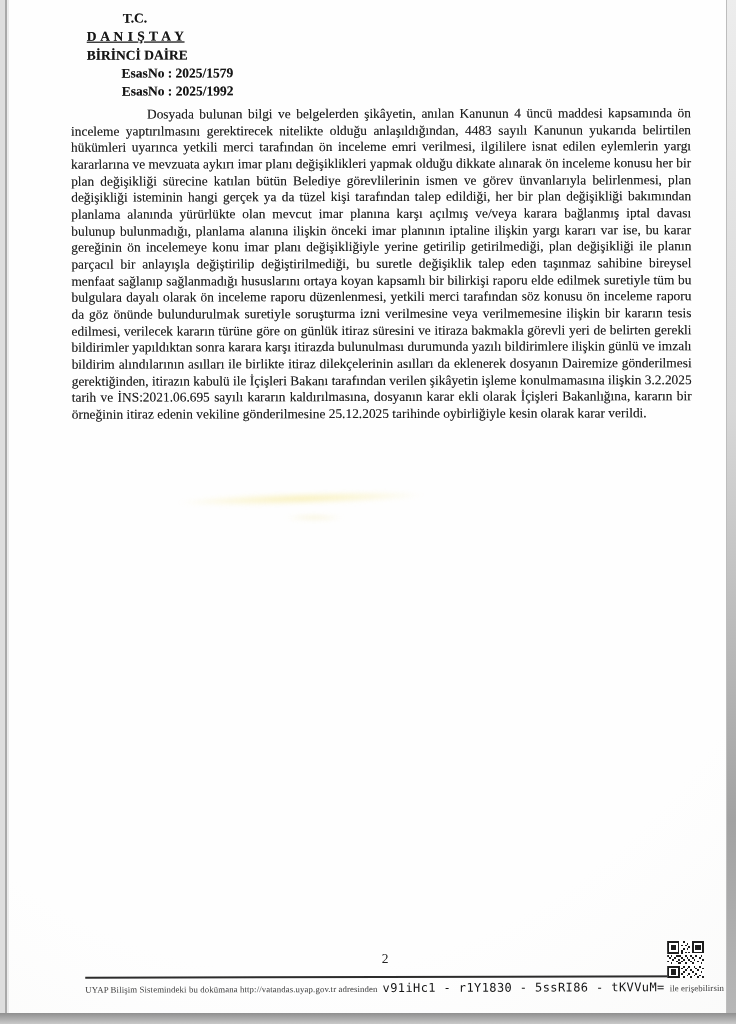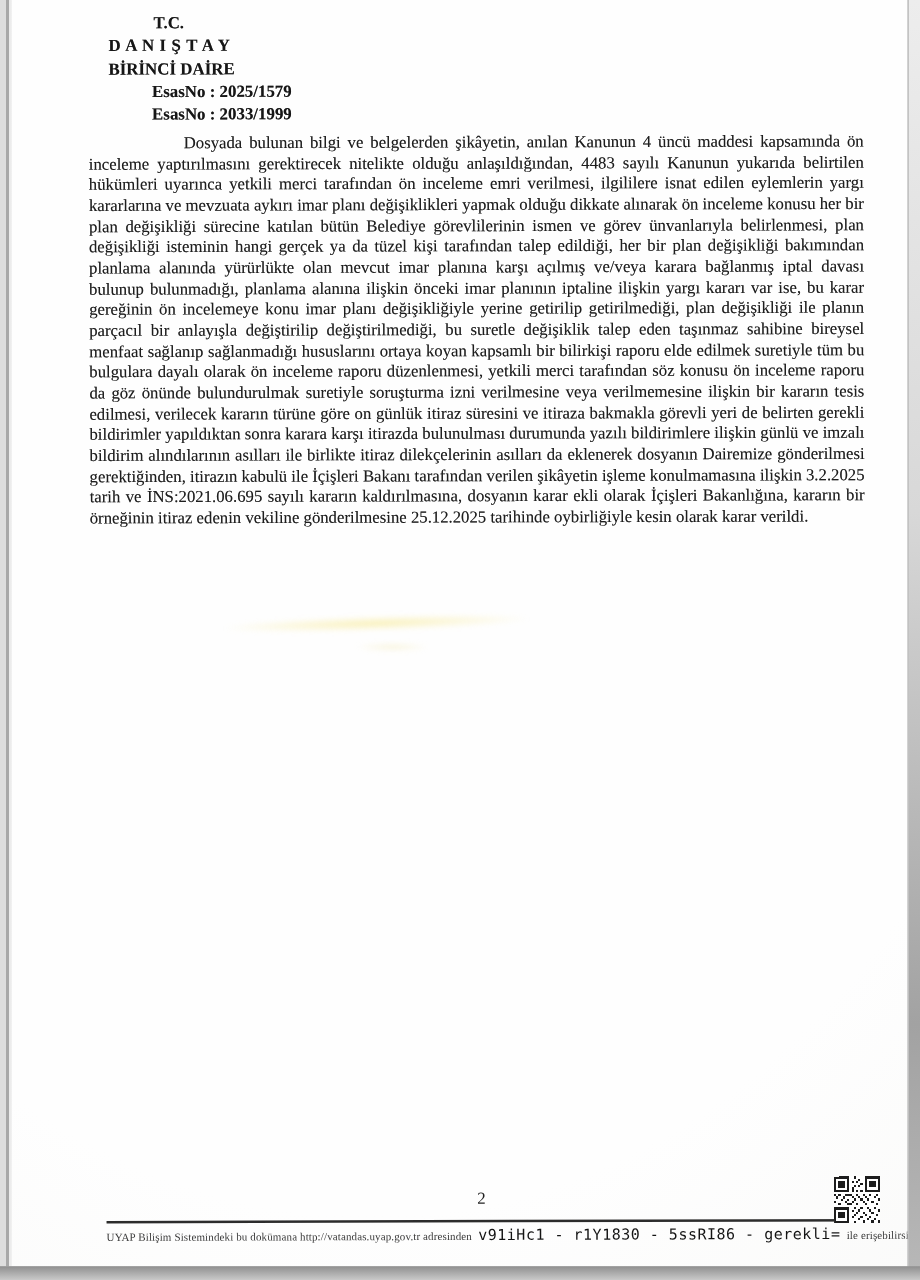--- a/index.html
+++ b/index.html
@@ -26,21 +26,21 @@
   .edge-bottom{
     position:absolute;left:0;top:1013px;width:736px;height:11px;
     background:linear-gradient(180deg,#8f8f8f 0%,#c9c9c9 100%);
   }
   .doc-header{
     position:absolute;left:79px;top:9px;
     font-weight:bold;font-size:13.5px;line-height:18.3px;color:#161616;
     text-shadow:0 0 0.4px rgba(22,22,22,0.55);
   }
   .doc-header .tc{padding-left:36px;}
-  .doc-header .court{letter-spacing:0.5px;}
+  .doc-header .court{letter-spacing:0.5px;text-decoration:underline;}
   .doc-header .k{display:inline-block;min-width:61px;text-align:right;}
   .body-text{
     position:absolute;left:63px;top:106px;width:620px;margin:0;
     font-size:13.4px;line-height:16.65px;color:#1e1e1e;
     text-align:justify;text-indent:76px;hyphens:none;
     text-shadow:0 0 0.45px rgba(30,30,30,0.5);
   }
   .smudge{position:absolute;pointer-events:none;}
   .s1{
     left:142px;top:492px;width:300px;height:13px;
@@ -76,34 +76,34 @@
 
 <div class="photo">
   <div class="page">
     <div class="tilt">
 
       <div class="doc-header">
         <div class="tc">T.C.</div>
         <div class="court">D A N I Ş T A Y</div>
         <div>BİRİNCİ DAİRE</div>
         <div><span class="k">Esas</span><span>No : 2025/1579</span></div>
-        <div><span class="k">Esas</span><span>No : 2033/1999</span></div>
+        <div><span class="k">Esas</span><span>No : 2025/1992</span></div>
       </div>
 
       <p class="body-text">Dosyada bulunan bilgi ve belgelerden şikâyetin, anılan Kanunun 4 üncü maddesi kapsamında ön inceleme yaptırılmasını gerektirecek nitelikte olduğu anlaşıldığından, 4483 sayılı Kanunun yukarıda belirtilen hükümleri uyarınca yetkili merci tarafından ön inceleme emri verilmesi, ilgililere isnat edilen eylemlerin yargı kararlarına ve mevzuata aykırı imar planı değişiklikleri yapmak olduğu dikkate alınarak ön inceleme konusu her bir plan değişikliği sürecine katılan bütün Belediye görevlilerinin ismen ve görev ünvanlarıyla belirlenmesi, plan değişikliği isteminin hangi gerçek ya da tüzel kişi tarafından talep edildiği, her bir plan değişikliği bakımından planlama alanında yürürlükte olan mevcut imar planına karşı açılmış ve/veya karara bağlanmış iptal davası bulunup bulunmadığı, planlama alanına ilişkin önceki imar planının iptaline ilişkin yargı kararı var ise, bu karar gereğinin ön incelemeye konu imar planı değişikliğiyle yerine getirilip getirilmediği, plan değişikliği ile planın parçacıl bir anlayışla değiştirilip değiştirilmediği, bu suretle değişiklik talep eden taşınmaz sahibine bireysel menfaat sağlanıp sağlanmadığı hususlarını ortaya koyan kapsamlı bir bilirkişi raporu elde edilmek suretiyle tüm bu bulgulara dayalı olarak ön inceleme raporu düzenlenmesi, yetkili merci tarafından söz konusu ön inceleme raporu da göz önünde bulundurulmak suretiyle soruşturma izni verilmesine veya verilmemesine ilişkin bir kararın tesis edilmesi, verilecek kararın türüne göre on günlük itiraz süresini ve itiraza bakmakla görevli yeri de belirten gerekli bildirimler yapıldıktan sonra karara karşı itirazda bulunulması durumunda yazılı bildirimlere ilişkin günlü ve imzalı bildirim alındılarının asılları ile birlikte itiraz dilekçelerinin asılları da eklenerek dosyanın Dairemize gönderilmesi gerektiğinden, itirazın kabulü ile İçişleri Bakanı tarafından verilen şikâyetin işleme konulmamasına ilişkin 3.2.2025 tarih ve İNS:2021.06.695 sayılı kararın kaldırılmasına, dosyanın karar ekli olarak İçişleri Bakanlığına, kararın bir örneğinin itiraz edenin vekiline gönderilmesine 25.12.2025 tarihinde oybirliğiyle kesin olarak karar verildi.</p>
 
       <div class="smudge s1"></div>
       <div class="smudge s2"></div>
 
       <div class="page-number">2</div>
       <div class="footer-rule"></div>
 
       <div class="footer-line">
         <span class="f-small">UYAP Bilişim Sistemindeki bu dokümana http://vatandas.uyap.gov.tr adresinden</span>
-        <span class="f-code">v91iHc1 - r1Y1830 - 5ssRI86 - gerekli=</span>
+        <span class="f-code">v91iHc1 - r1Y1830 - 5ssRI86 - tKVVuM=</span>
         <span class="f-small">ile erişebilirsin</span>
       </div>
 
       <svg class="qr" viewBox="0 0 21 21" shape-rendering="crispEdges" xmlns="http://www.w3.org/2000/svg">
         <rect width="21" height="21" fill="#ffffff"></rect>
         <g fill="#1d1d1d">
           <rect x="0" y="0" width="7" height="7"></rect>
             <rect x="1" y="1" width="5" height="5" fill="#ffffff"></rect>
             <rect x="2" y="2" width="3" height="3"></rect>
           <rect x="14" y="0" width="7" height="7"></rect>

